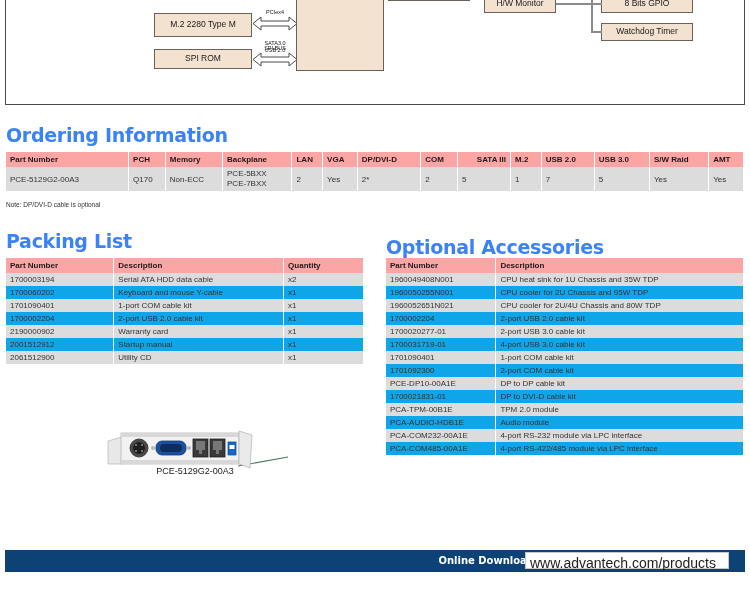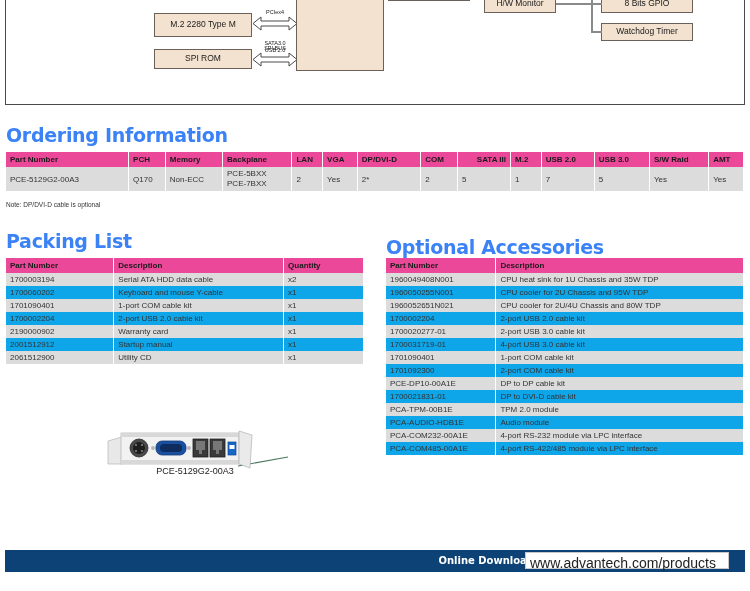--- a/index.html
+++ b/index.html
@@ -58,21 +58,21 @@
   }
 
   
   table.spec {
     position: absolute;
     border-collapse: collapse;
     font-size: 8px;
     color: #222222;
   }
   table.spec th {
-    background: #ec4899;
+    background: #fca5a5;
     font-weight: bold;
     text-align: left;
     padding: 3px 4px;
     font-size: 8px;
     color: #1a1a1a;
     white-space: nowrap;
     border-right: 1px solid #ffffff;
   }
   table.spec td {
     padding: 2px 4px;

